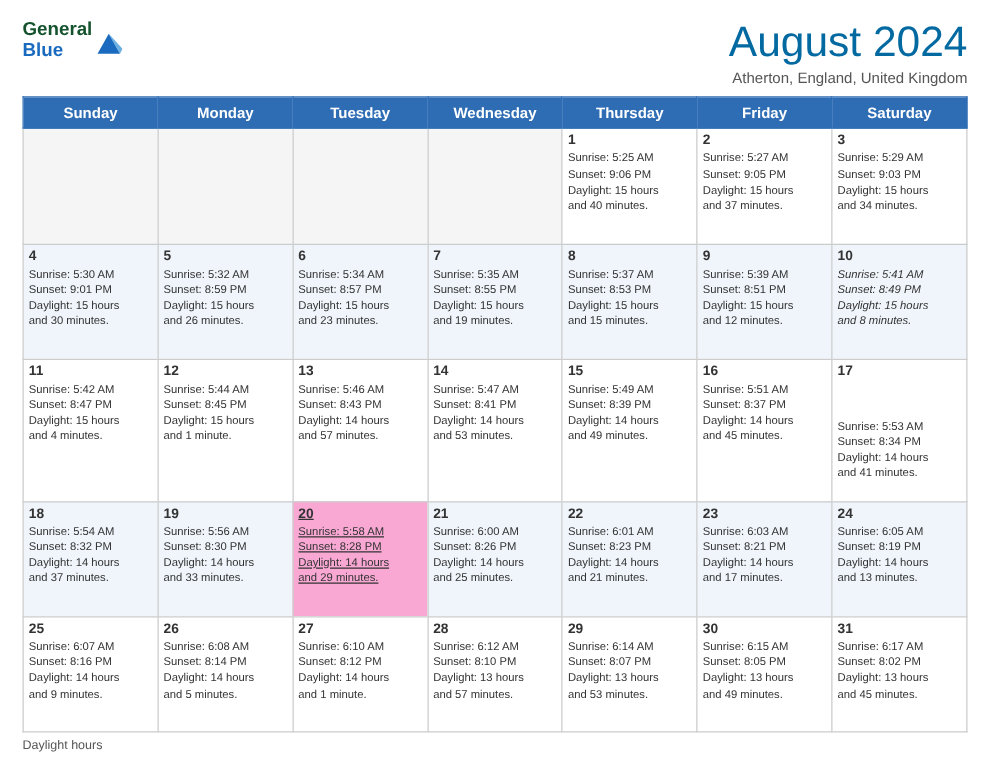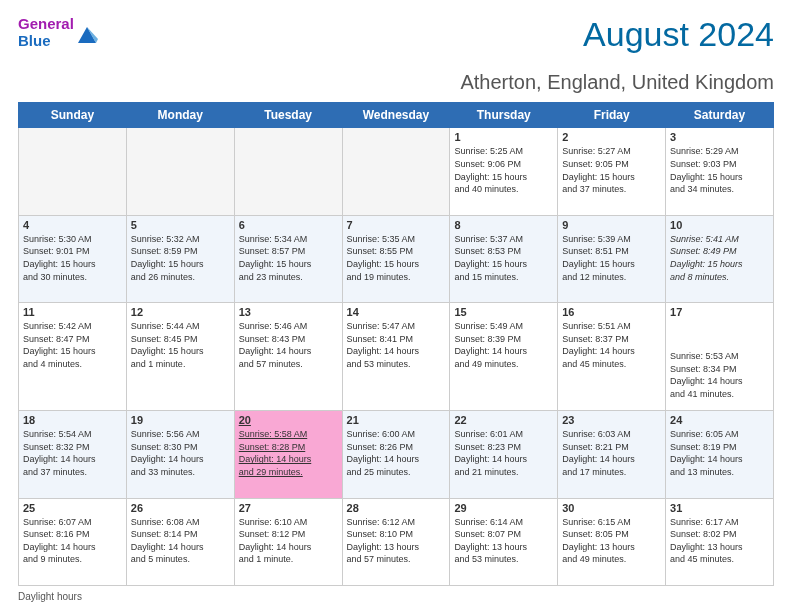--- a/index.html
+++ b/index.html
@@ -26,23 +26,23 @@
     .title-section {
       text-align: right;
     }
     .main-title {
       font-size: 34px;
       font-weight: normal;
       color: #0369a1;
       line-height: 1.1;
     }
     .subtitle {
-      font-size: 20px;
+      font-size: 12px;
       color: #555;
-      margin-top: 18px;
+      margin-top: 2px;
     }
     .calendar {
       flex: 1;
       border: 1px solid #ccc;
       border-collapse: collapse;
       width: 100%;
       table-layout: fixed;
     }
     .calendar th {
       background: #2e6db4;
@@ -97,21 +97,21 @@
   </style>
 </head>
 <body>
 
 <div class="page">
   <div class="top-section">
     <div class="logo-wrapper">
       <div class="logo-row">
         <div class="logo-row" style="align-items:flex-end; gap:2px;">
           <div>
-            <div style="font-size:15px;font-weight:bold;color:#a21caf;line-height:1.1;">General</div>
+            <div style="font-size:15px;font-weight:bold;color:#14532d;line-height:1.1;">General</div>
             <div style="font-size:15px;font-weight:bold;color:#1a6bbf;line-height:1.1;">Blue</div>
           </div>
           <svg width="22" height="22" viewBox="0 0 22 22" style="margin-bottom:2px;">
             <polygon points="2,18 11,2 20,18" fill="#1a6bbf"></polygon>
             <polygon points="11,2 20,18 22,14" fill="#2e8ed4" opacity="0.7"></polygon>
           </svg>
         </div>
       </div>
     </div>
     <div class="title-section">

